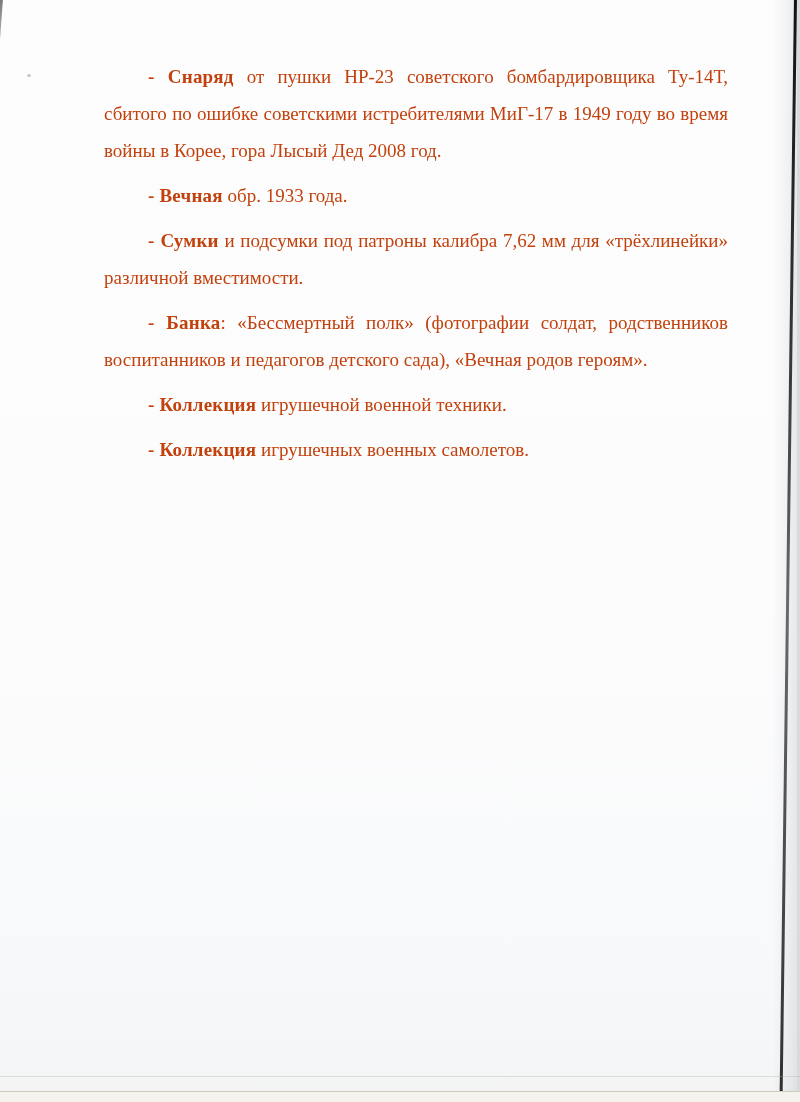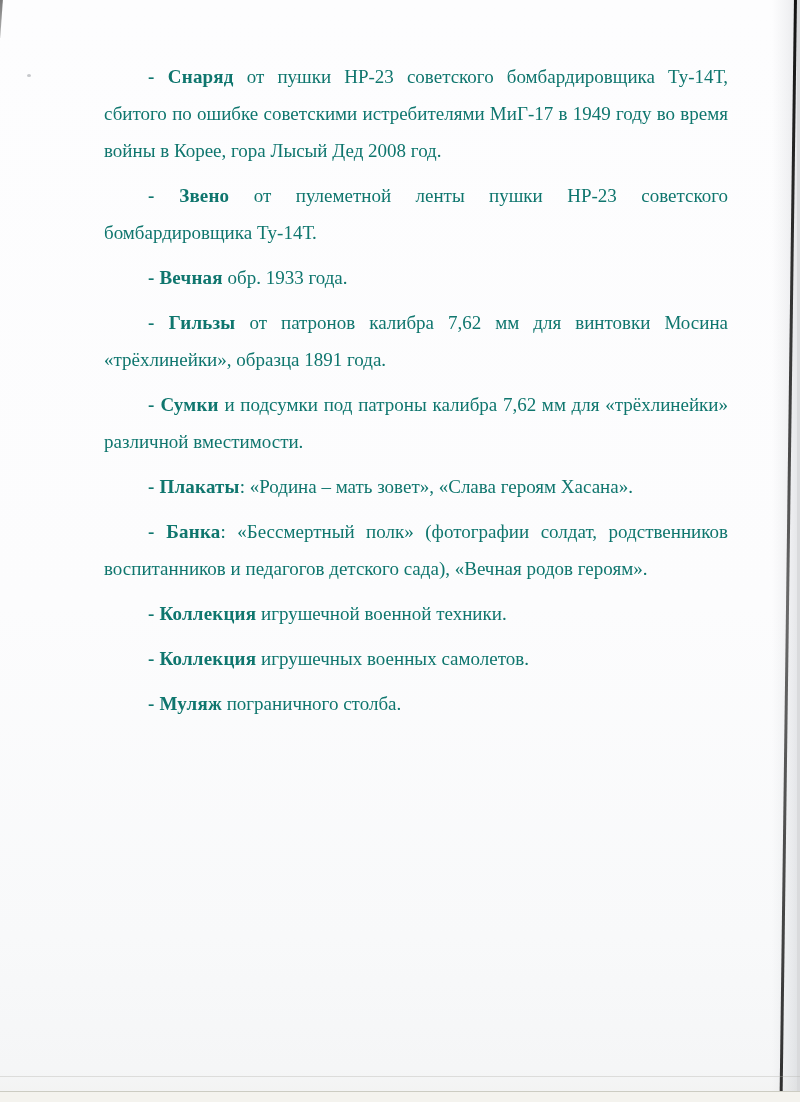--- a/index.html
+++ b/index.html
@@ -20,21 +20,21 @@
     position: absolute;
     inset: 0;
     background:
       linear-gradient(180deg, #fdfdfe 0%, #fcfcfd 55%, #f8f9fa 85%, #f5f6f7 97%, #f2f2f1 100%);
   }
   .text-block {
     position: absolute;
     left: 104px;
     top: 58px;
     width: 624px;
-    color: #0f766e;
+    color: #c2410c;
     font-size: 19px;
     line-height: 37px;
     text-align: justify;
   }
   .text-block p {
     margin: 0 0 8px 0;
     text-indent: 44px;
   }
   .text-block b {
     font-weight: bold;
@@ -104,29 +104,25 @@
   .speck.s1 { left: 27px;  top: 74px;  width: 4px; height: 3px; }
   .speck.s2 { left: 295px; top: 78px;  width: 3px; height: 2px; }
 </style>
 </head>
 <body>
 
 <div class="paper"></div>
 
 <div class="text-block">
   <p><b>- Снаряд</b><span> от пушки НР-23 советского бомбардировщика Ту-14Т, сбитого по ошибке советскими истребителями МиГ-17 в 1949 году во время войны в Корее, гора Лысый Дед 2008 год.</span></p>
-  <p><b>- Звено</b><span> от пулеметной ленты пушки НР-23 советского бомбардировщика Ту-14Т.</span></p>
   <p><b>- Вечная</b><span> обр. 1933 года.</span></p>
-  <p><b>- Гильзы</b><span> от патронов калибра 7,62 мм для винтовки Мосина «трёхлинейки», образца 1891 года.</span></p>
   <p><b>- Сумки</b><span> и подсумки под патроны калибра 7,62 мм для «трёхлинейки» различной вместимости.</span></p>
-  <p><b>- Плакаты</b><span>: «Родина – мать зовет», «Слава героям Хасана».</span></p>
   <p><b>- Банка</b><span>: «Бессмертный полк» (фотографии солдат, родственников воспитанников и педагогов детского сада), «Вечная родов героям».</span></p>
   <p><b>- Коллекция</b><span> игрушечной военной техники.</span></p>
   <p><b>- Коллекция</b><span> игрушечных военных самолетов.</span></p>
-  <p><b>- Муляж</b><span> пограничного столба.</span></p>
 </div>
 
 <div class="edge-right-strip"></div>
 <div class="edge-right-line"></div>
 <div class="edge-right-outer"></div>
 <div class="edge-bottom-faint"></div>
 <div class="edge-bottom-strip"></div>
 <div class="corner-mark"></div>
 <div class="speck s1"></div>
 <div class="speck s2"></div>

